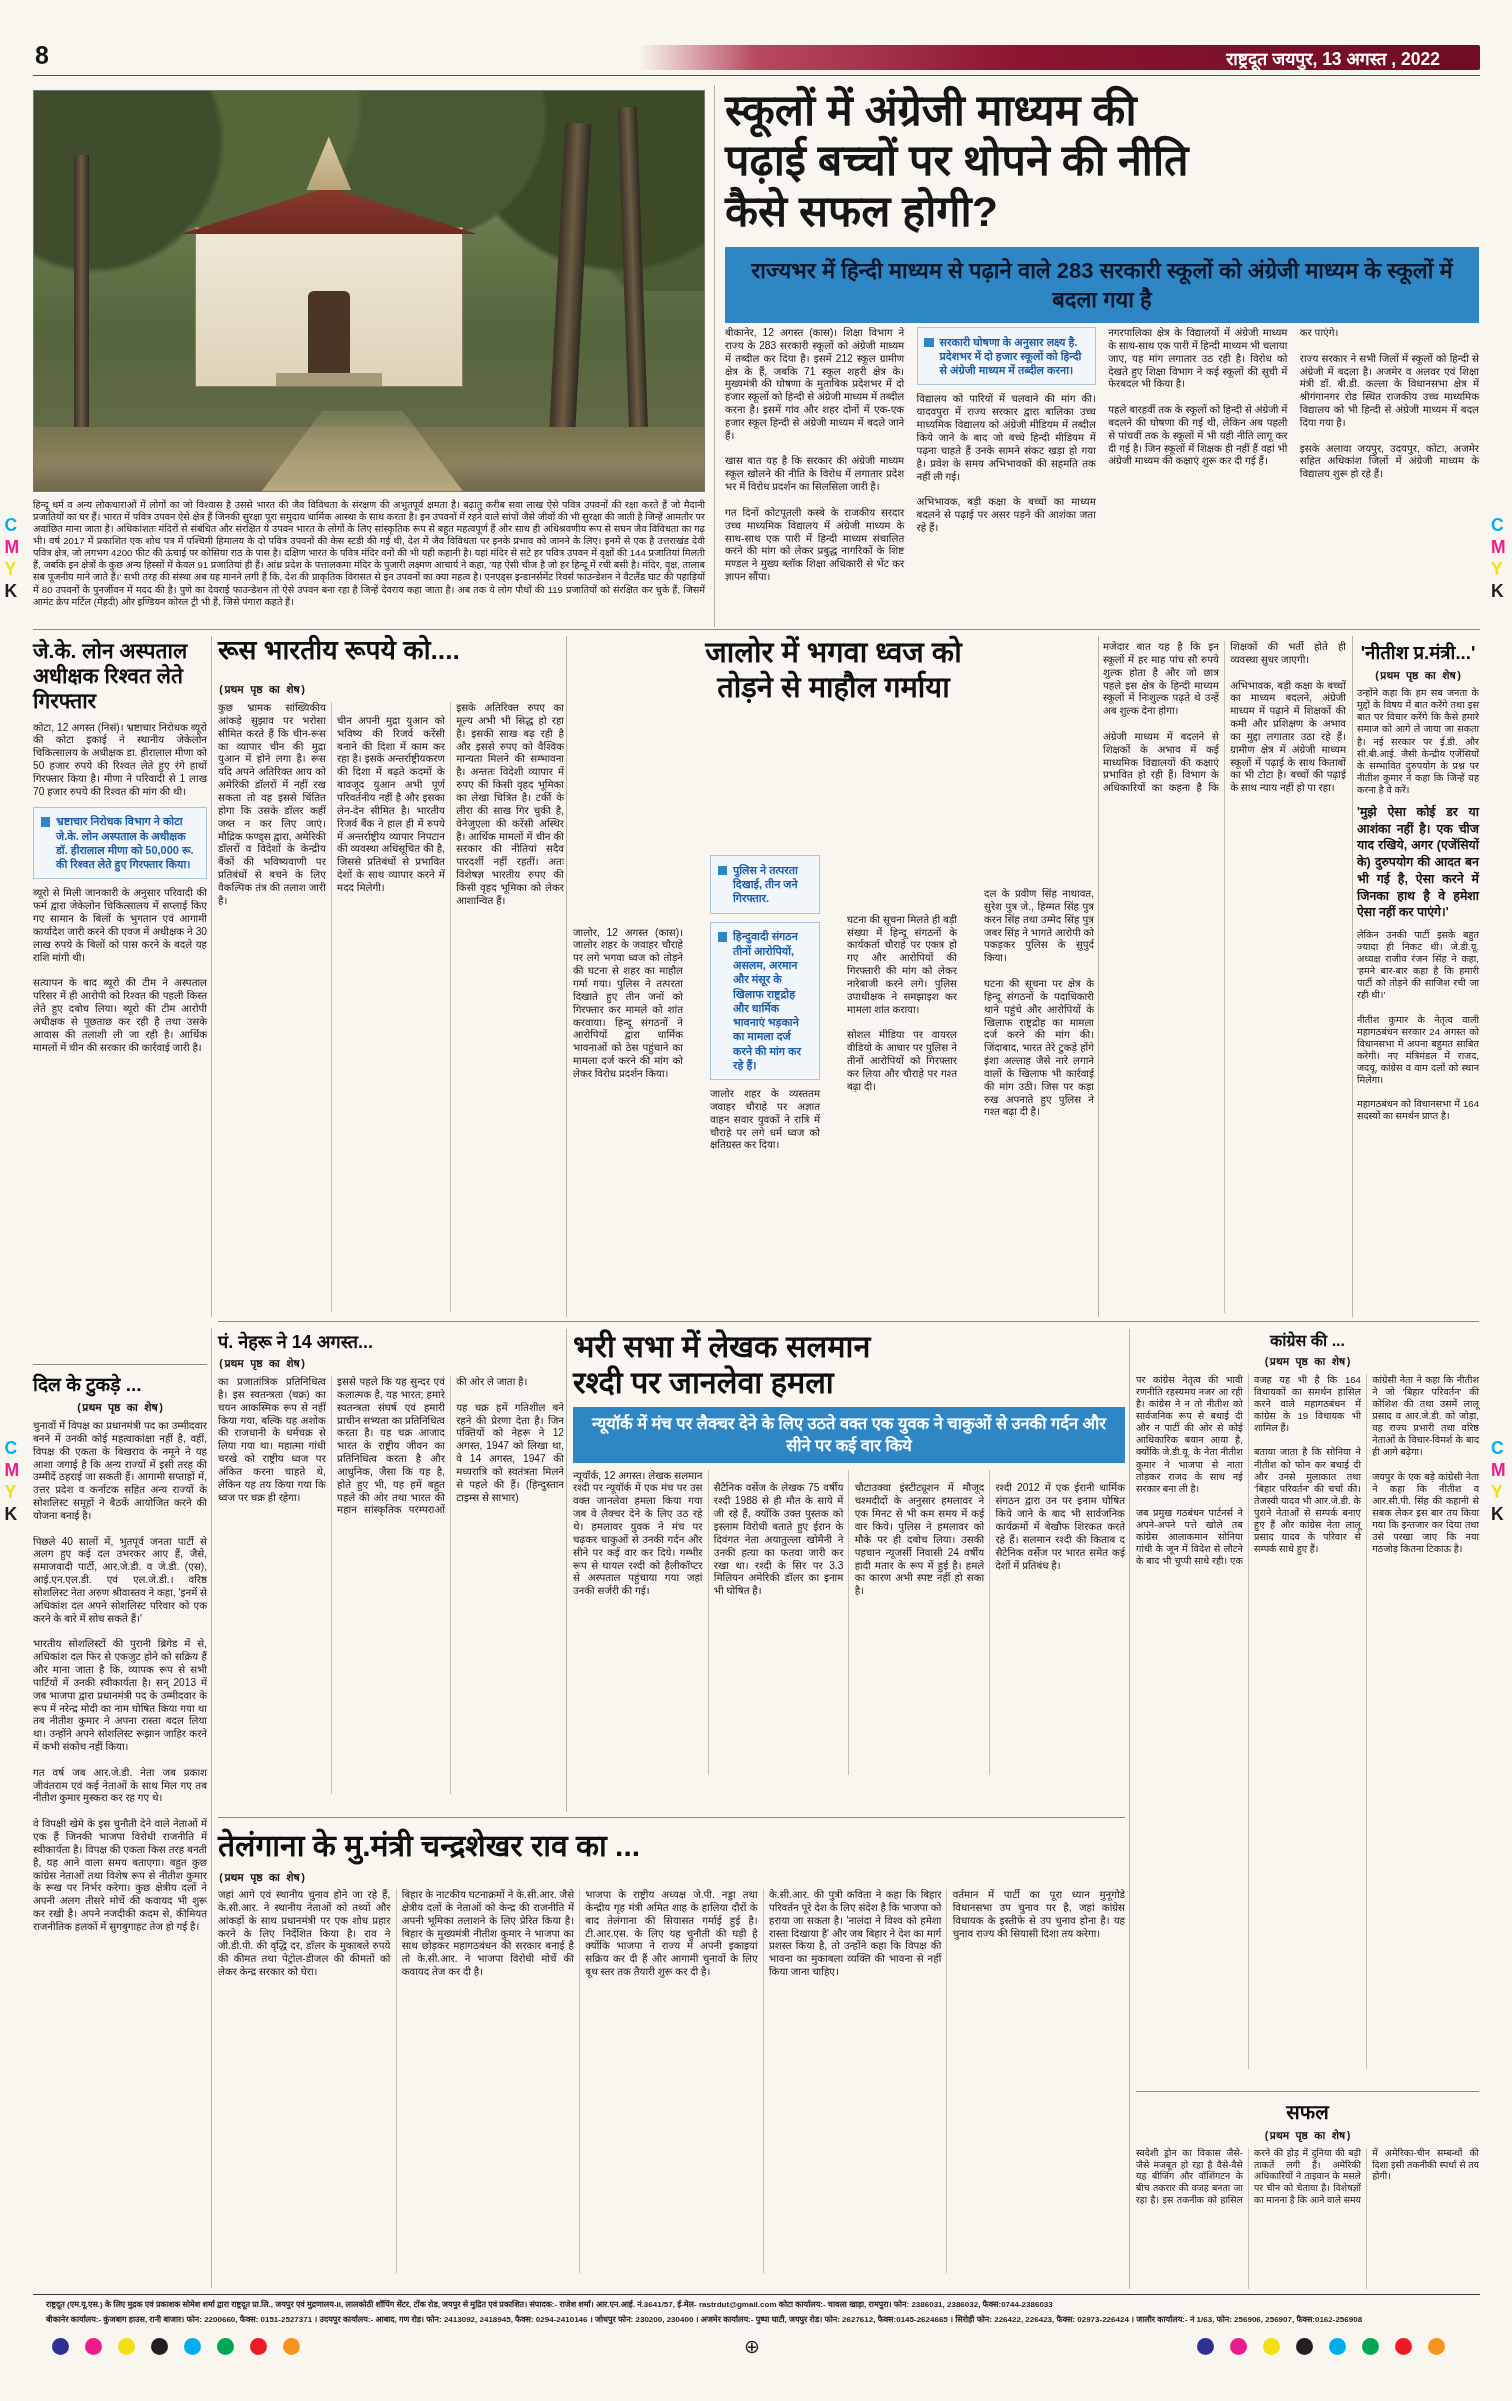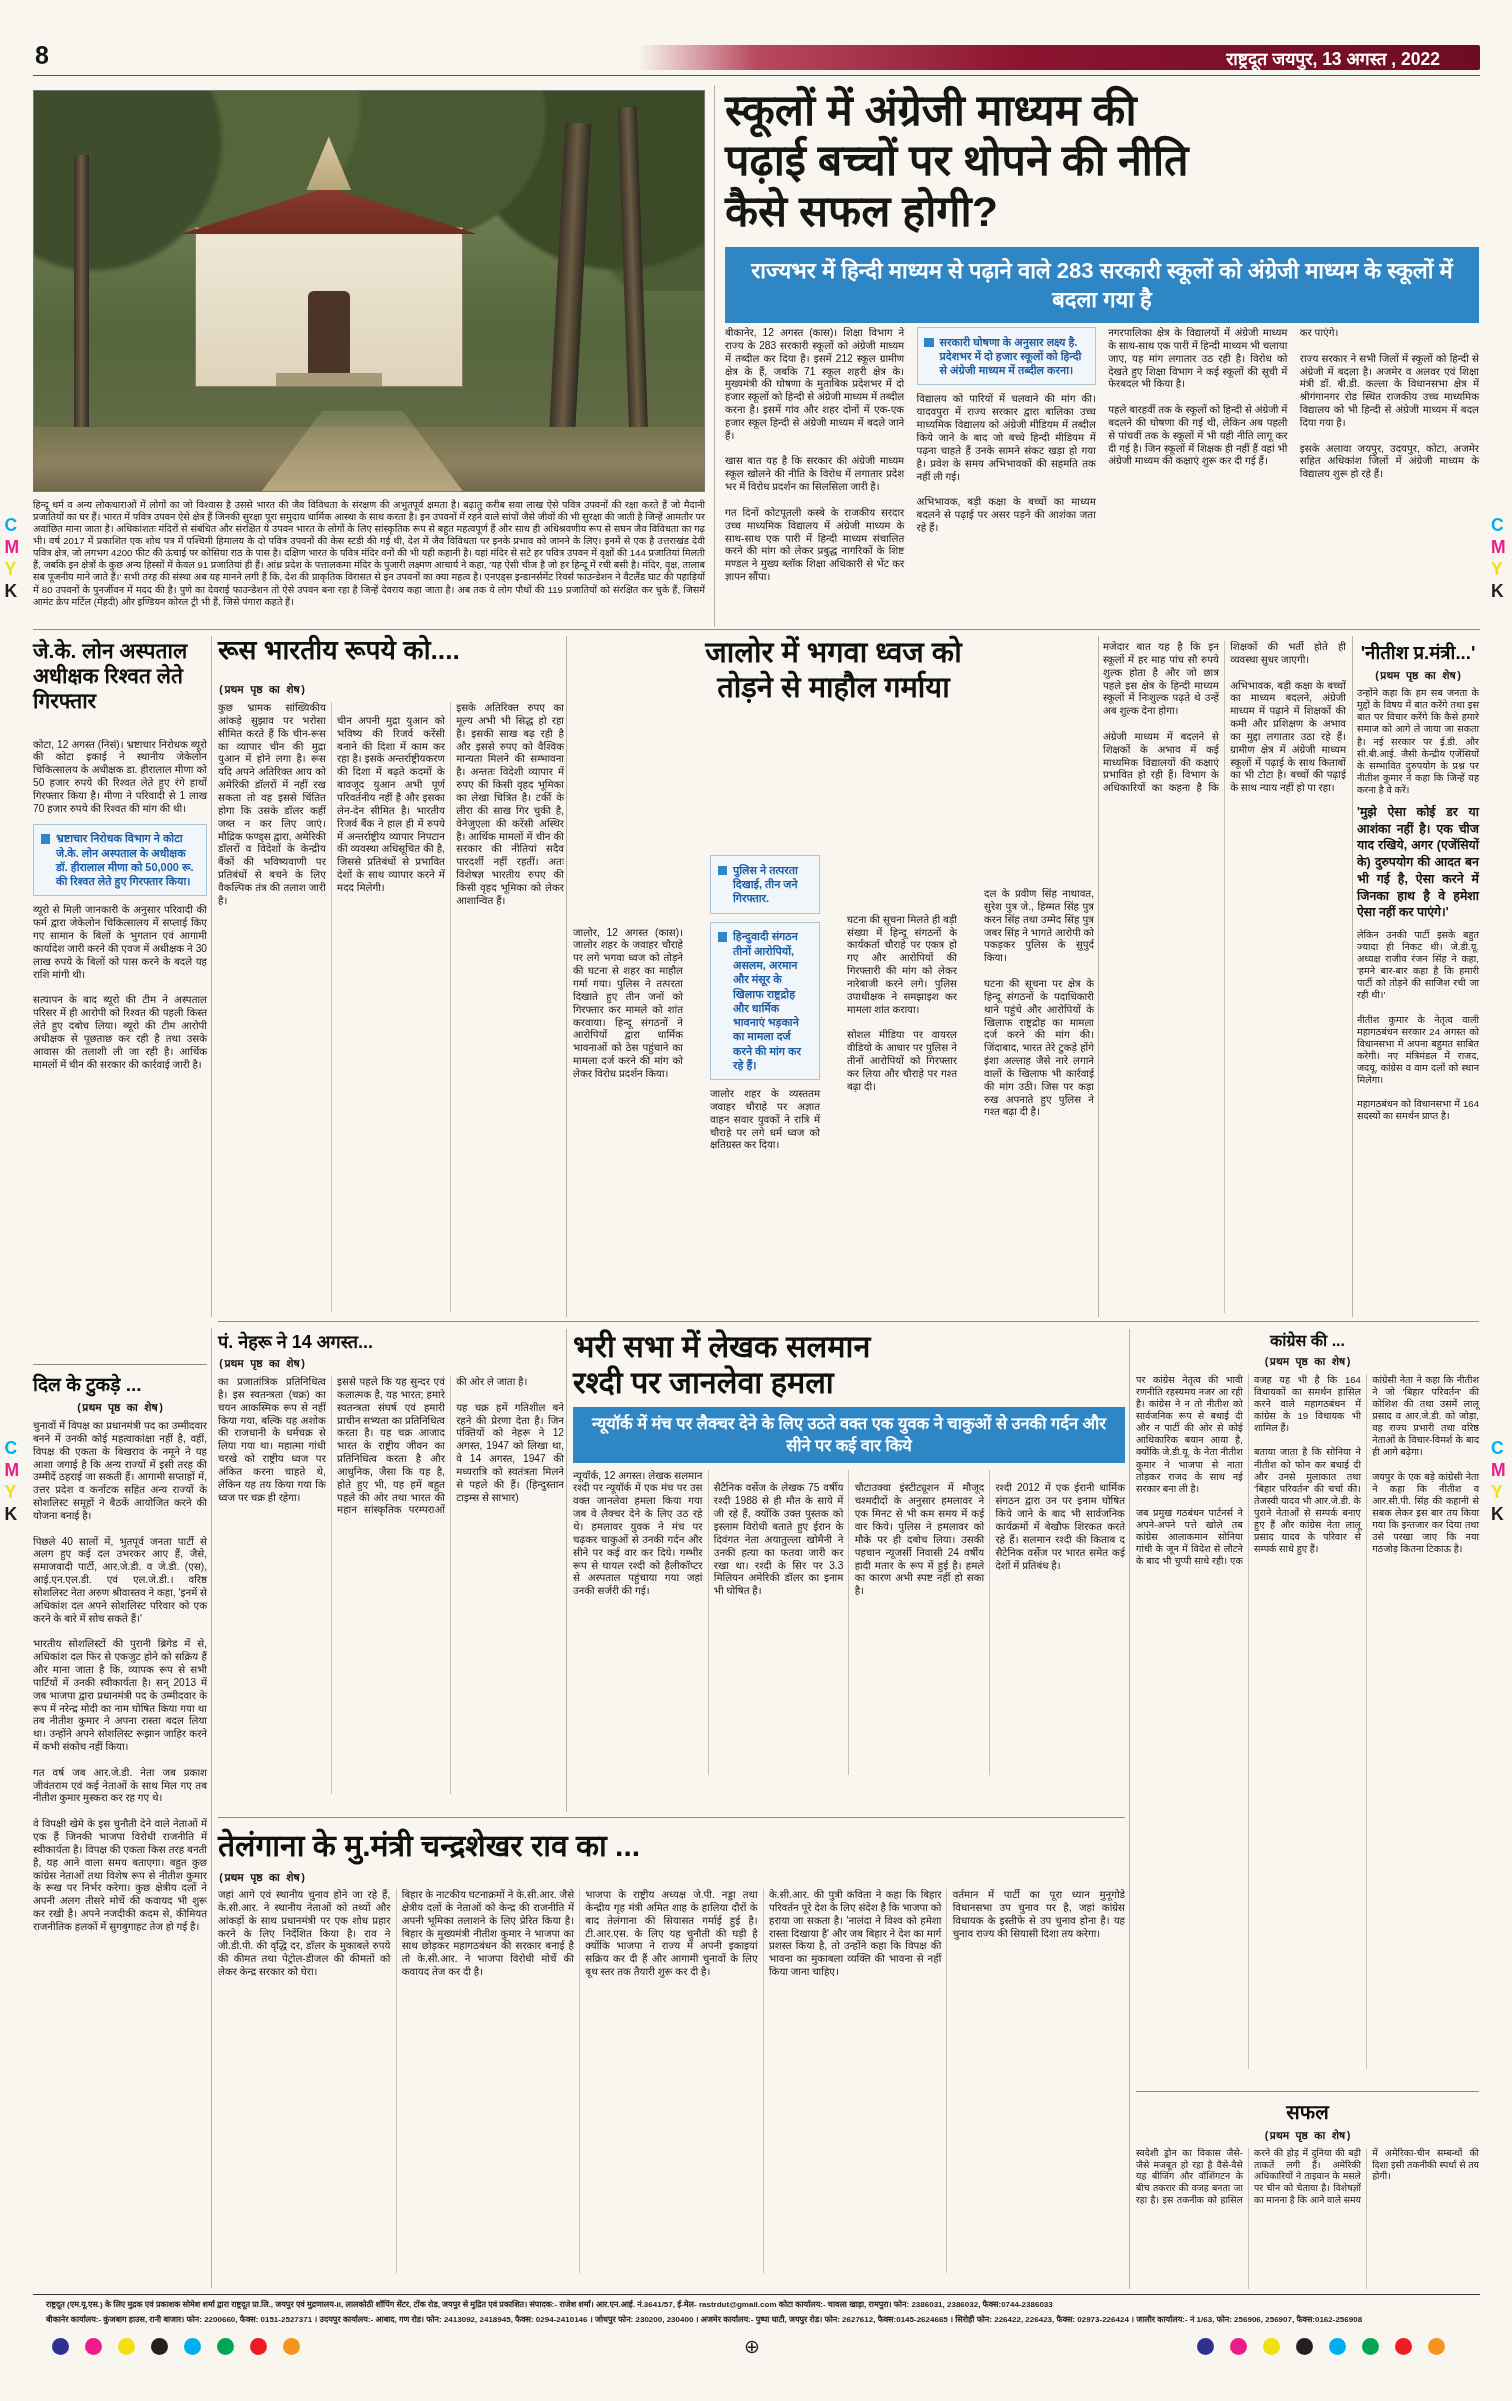--- a/index.html
+++ b/index.html
@@ -57,36 +57,36 @@
   .ph-ground { position:absolute; left:0; bottom:0; width:100%; height:16%;
                background:linear-gradient(180deg,#77744f,#8d8260 60%,#6f684a); }
   .ph-path { position:absolute; left:34%; bottom:0; width:30%; height:20%;
              background:linear-gradient(180deg,rgba(190,178,140,.2),#b7a87f); clip-path:polygon(30% 0,70% 0,100% 100%,0 100%); }
 
   
   .hl { font-weight:bold; color:#101010; }
   .lead-head { position:absolute; left:725px; top:85px; width:754px;
                font-size:43px; line-height:1.17; font-weight:800; }
   .lead-sub { position:absolute; left:725px; top:247px; width:754px;
-              background:#2f86c5; color:#ffffff; font-size:22px; font-weight:bold;
+              background:#2f86c5; color:#0f172a; font-size:22px; font-weight:bold;
               line-height:1.32; padding:9px 14.7px; text-align:center; }
   .bodytxt { font-size:10.2px; line-height:1.26; text-align:justify; white-space:pre-line; }
   .cols { position:absolute; display:flex; }
   .cols > div { flex:1; }
   .mc { position:absolute; column-gap:11.3px; column-rule:0.6px solid #c4c1b5; }
   .mc3 { column-count:3; } .mc2 { column-count:2; } .mc4 { column-count:4; } .mc5 { column-count:5; }
 
   .kicker { font-size:10.7px; font-weight:bold; text-align:center; margin:3.4px 0 5.6px 0;font-family:Liberation Mono, monospace; }
 
   .infobox { border:1.1px solid #aac4da; background:#f1f6fb; color:#1f5fa8;
              font-weight:bold; font-size:11px; line-height:1.3; padding:6.8px;
              display:flex; gap:5.6px; margin-bottom:8px; text-align:left; white-space:normal; }
   .infobox .sq { width:9.6px; height:9.6px; background:#2f86c5; flex:none; margin-top:2.8px; }
 
-  .h-jk { font-size:21px; line-height:1.2; margin-bottom:25px; }
+  .h-jk { font-size:21px; line-height:1.2; margin-bottom:8px; }
   .h-roos { font-size:26.5px; line-height:1.15; margin-bottom:17px; }
   .h-jalore { font-size:29px; line-height:1.2; text-align:center; margin-bottom:5.6px; }
   .h-nitish { font-size:18.6px; line-height:1.25; text-align:center; margin-bottom:1.1px; }
   .h-dil { font-size:19px; margin-bottom:1.1px; }
   .h-nehru { font-size:18px; margin-bottom:3.4px; }
   .h-rushdie { font-size:30.5px; line-height:1.18; margin-bottom:5.6px; }
   .h-cong { font-size:16px; text-align:center; margin-bottom:0; }
   .h-tel { font-size:30px; margin-bottom:4.5px; }
   .h-safal { font-size:20px; text-align:center; margin-bottom:1.1px; }
   .sub-rushdie { background:#2f86c5; color:#fff; font-size:16.4px; font-weight:bold;

